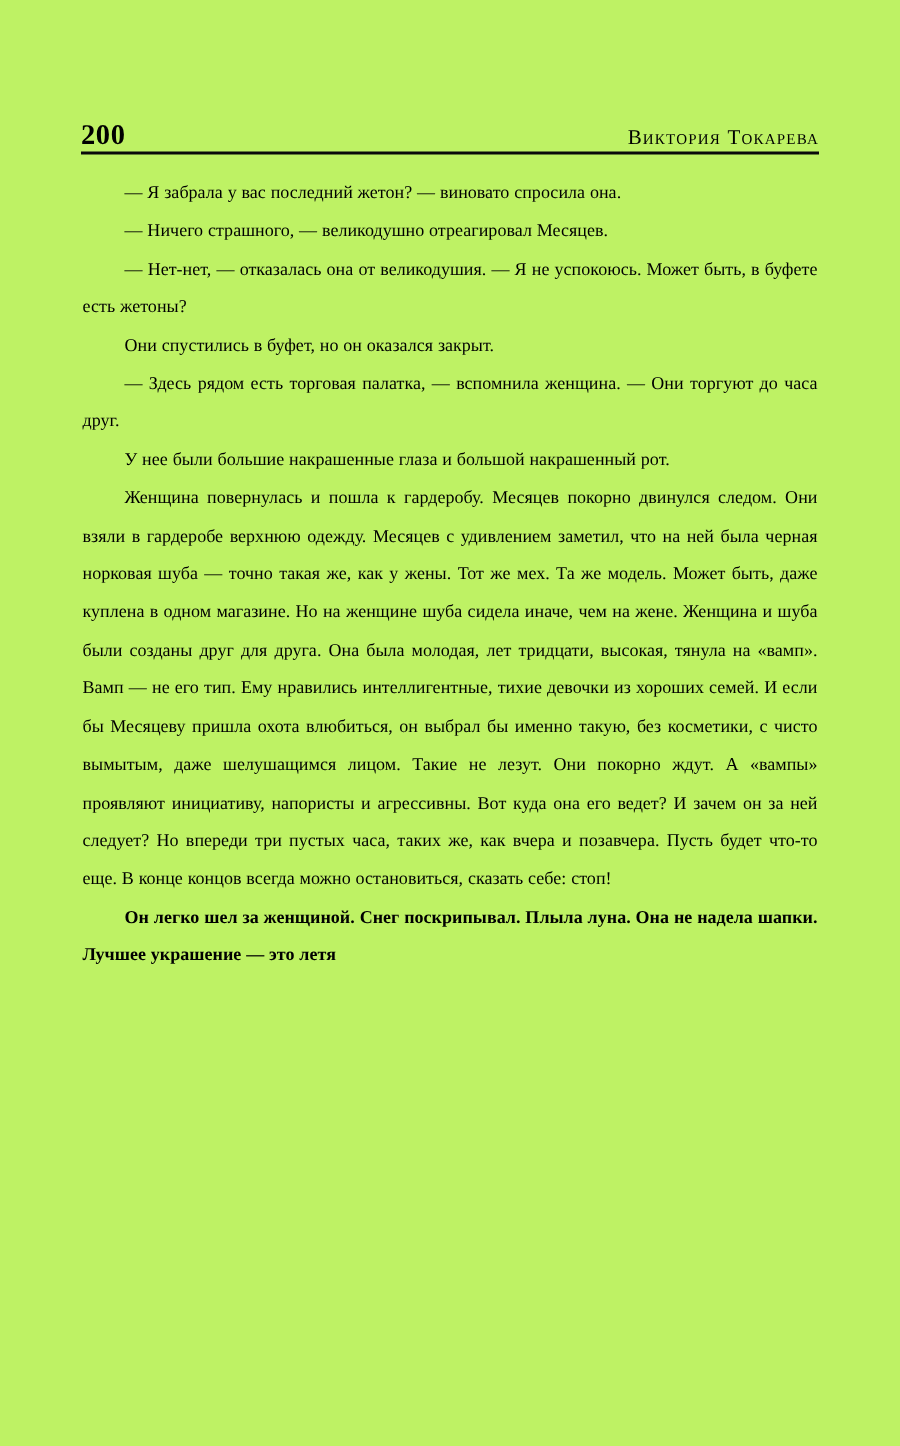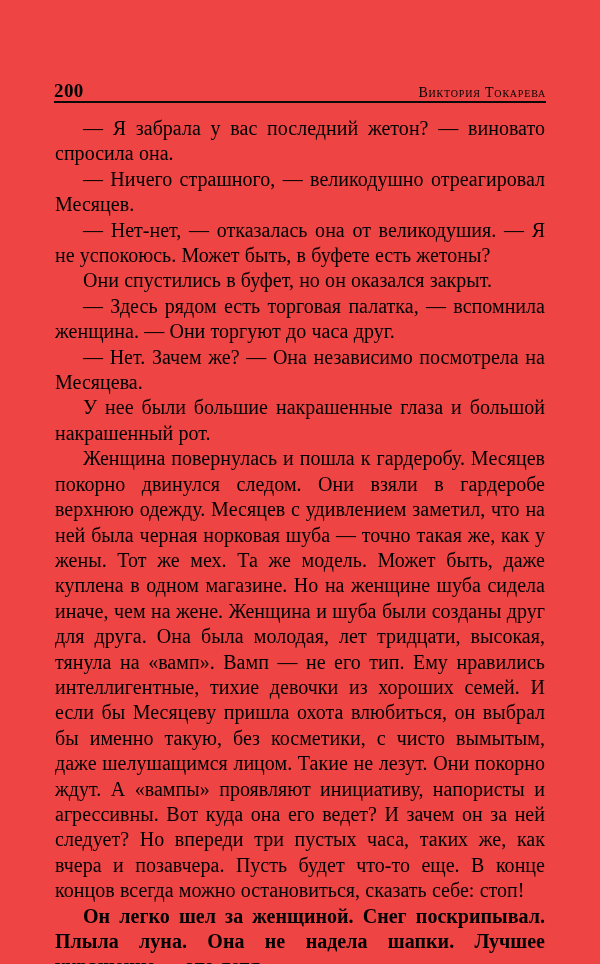--- a/index.html
+++ b/index.html
@@ -6,21 +6,21 @@
   html, body {
     margin: 0;
     padding: 0;
     background: #ffffff;
   }
 
   .page {
     position: relative;
     width: 600px;
     height: 964px;
-    background: #ef4444;
+    background: #bef264;
     overflow: hidden;
     font-family: "Liberation Serif", "DejaVu Serif", serif;
     color: #000000;
     -webkit-font-smoothing: none;
   }
 
   
   .running-head {
     position: absolute;
     left: 54px;
@@ -60,21 +60,21 @@
   
   .text-block {
     position: absolute;
     left: 55px;
     top: 116px;
     width: 490px;
   }
 
   .para {
     margin: 0;
-    font-size: 20px;
+    font-size: 12px;
     line-height: 25.4px;
     text-align: justify;
     text-justify: inter-word;
     text-indent: 28px;
     letter-spacing: 0.02px;
     word-spacing: 0.2px;
     hyphens: manual;
   }
 
   
@@ -94,19 +94,18 @@
   </div>
 
   <div class="head-rule"></div>
 
   <div class="text-block">
     <p class="para">— Я забрала у вас последний жетон? — виновато спросила она.</p>
     <p class="para">— Ничего страшного, — великодушно отреагировал Месяцев.</p>
     <p class="para">— Нет-нет, — отказалась она от великодушия. — Я не успокоюсь. Может быть, в буфете есть жетоны?</p>
     <p class="para">Они спустились в буфет, но он оказался закрыт.</p>
     <p class="para">— Здесь рядом есть торговая палатка, — вспомнила женщина. — Они торгуют до часа друг.</p>
-    <p class="para">— Нет. Зачем же? — Она независимо посмотрела на Месяцева.</p>
     <p class="para">У нее были большие накрашенные глаза и большой накрашенный рот.</p>
     <p class="para">Женщина повернулась и пошла к гардеробу. Месяцев покорно двинулся следом. Они взяли в гардеробе верхнюю одежду. Месяцев с удивлением заметил, что на ней была черная норковая шуба — точно такая же, как у жены. Тот же мех. Та же модель. Может быть, даже куплена в одном магазине. Но на женщине шуба сидела иначе, чем на жене. Женщина и шуба были созданы друг для друга. Она была молодая, лет тридцати, высокая, тянула на «вамп». Вамп — не его тип. Ему нравились интеллигентные, тихие девочки из хороших семей. И если бы Месяцеву пришла охота влюбиться, он выбрал бы именно такую, без косметики, с чисто вымытым, даже шелушащимся лицом. Такие не лезут. Они покорно ждут. А «вампы» проявляют инициативу, напористы и агрессивны. Вот куда она его ведет? И зачем он за ней следует? Но впереди три пустых часа, таких же, как вчера и позавчера. Пусть будет что-то еще. В конце концов всегда можно остановиться, сказать себе: стоп!</p>
     <p class="para continues">Он легко шел за женщиной. Снег поскрипывал. Плыла луна. Она не надела шапки. Лучшее украшение — это летя</p>
   </div>
 
 </div>
 
 </body></html>

